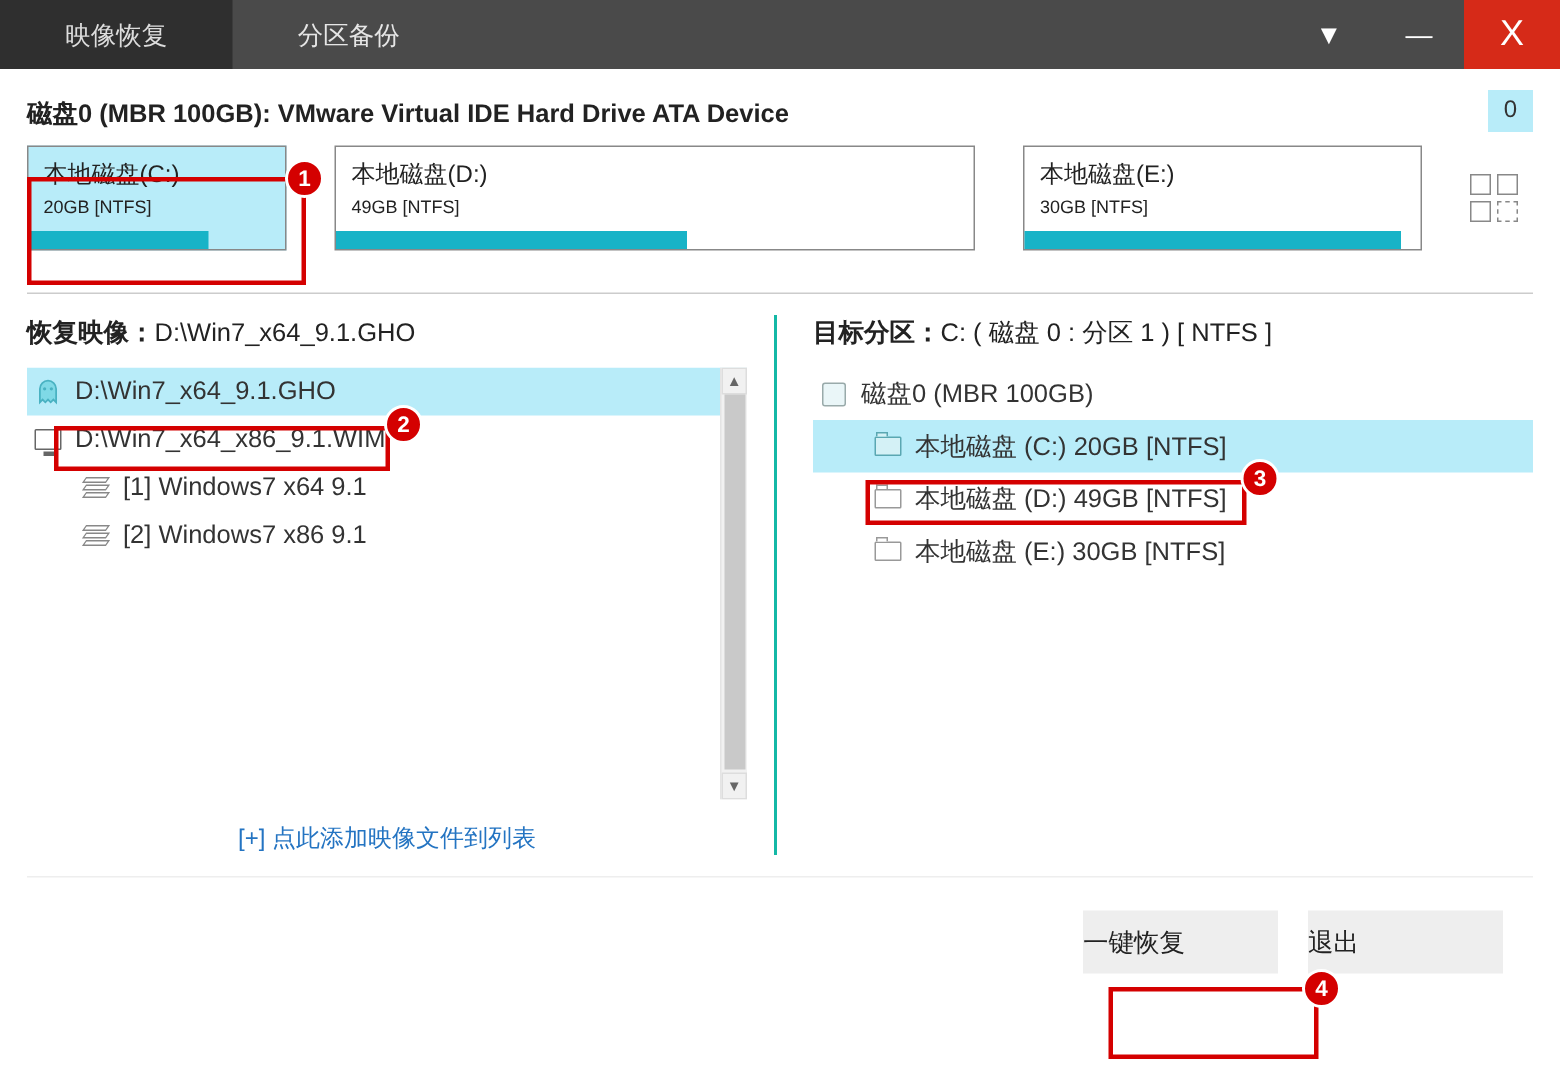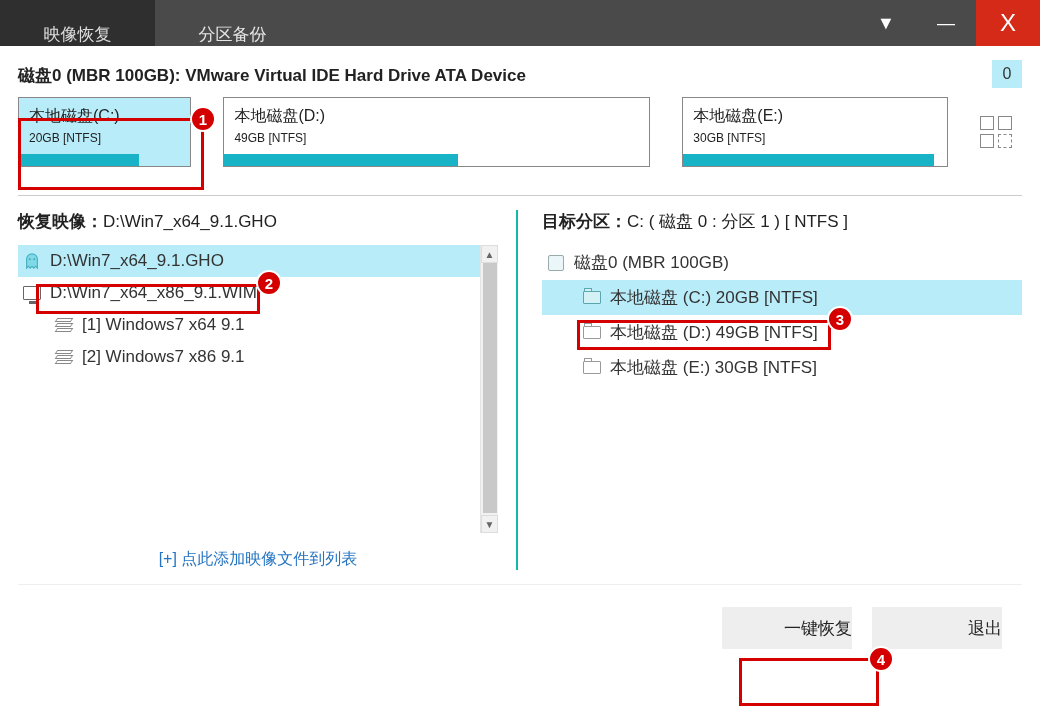--- a/index.html
+++ b/index.html
@@ -1,19 +1,19 @@
 <!DOCTYPE html>
 <html><head>
 <meta charset="utf-8">
 <style>
   * { box-sizing: border-box; margin:0; padding:0; }
   html,body{ width:1040px; height:725px; font-family:"Microsoft YaHei","Segoe UI",Arial,sans-serif; background:#fff; color:#222; }
   
   .titlebar{ height:46px; background:#4a4a4a; display:flex; align-items:stretch; }
-  .tab{ width:155px; display:flex; align-items:flex-end; justify-content:center; font-size:17px; color:#e6e6e6; cursor:default; }
+  .tab{ width:155px; display:flex; align-items:center; justify-content:center; font-size:17px; color:#e6e6e6; cursor:default; }
   .tab.active{ background:#2f2f2f; color:#ddd; }
   .titlebar-spacer{ flex:1; }
   .win-btn{ width:60px; display:flex; align-items:center; justify-content:center; color:#fff; font-size:18px; }
   .win-btn.close{ background:#d62a18; width:64px; font-size:24px; }
   
   .content{ padding:18px 18px 10px 18px; position:relative; }
   .disk-line{ font-size:17px; font-weight:600; color:#222; margin-bottom:10px; }
   .disk-idx-badge{ position:absolute; right:18px; top:14px; width:30px; height:28px; background:#b8ecf9; display:flex; align-items:center; justify-content:center; font-size:16px; color:#333; border:1px solid #b8ecf9; }
   .disk-bar{ display:flex; gap:32px; align-items:stretch; margin-bottom:4px; }
   .part-box{ border:1px solid #888; position:relative; padding:8px 10px 10px 10px; background:#fff; }
@@ -46,21 +46,21 @@
   .indent1{ padding-left:36px; }
   .indent2{ padding-left:40px; }
   .ico{ width:20px; height:20px; display:inline-flex; align-items:center; justify-content:center; font-size:16px; }
   .add-link{ color:#2474c2; font-size:16px; margin-top:16px; cursor:pointer;text-align:center; }
   
   .ghost svg{ width:18px; height:18px; }
   .ghost-sel path{ fill:#7fd9e6; stroke:#49b2c2; }
   .ghost-g path{ fill:none; stroke:#999; }
   
   .footer{ border-top:1px solid #eee; margin-top:14px; padding:22px 20px 0 0; display:flex; justify-content:flex-end; gap:20px; align-items:center;}
-  .btn{ width:130px; height:42px; background:#eee; display:flex; align-items:center; justify-content:flex-end; font-size:17px; color:#222; cursor:pointer; }
+  .btn{ width:130px; height:42px; background:#eee; display:flex; align-items:center; justify-content:flex-start; font-size:17px; color:#222; cursor:pointer; }
   
   .hl{ position:absolute; border:3px solid #d40000; pointer-events:none; }
   .bubble{ position:absolute; width:26px; height:26px; border-radius:50%; background:#d40000; color:#fff; font-weight:700; font-size:15px; display:flex; align-items:center; justify-content:center; border:2px solid #fff; pointer-events:none; z-index:20;}
   
   .monitor-rect{ width:18px; height:14px; border:1.5px solid #666; border-radius:1px; position:relative;}
   .monitor-stand{ position:absolute; width:8px; height:3px; background:#666; bottom:-5px; left:5px;}
   .layers{ width:16px; height:14px; position:relative;}
   .layers span{ position:absolute; width:16px; height:4px; border:1px solid #888; transform:skewX(-35deg); background:#fff;}
   .disk-ic{ width:16px; height:16px; border:1.5px solid #9aa; border-radius:2px; position:relative; background:#eaf6f8;}
   .fold-ic{ width:18px; height:13px; border:1.5px solid #999; border-radius:1px; background:#fff; position:relative;}

